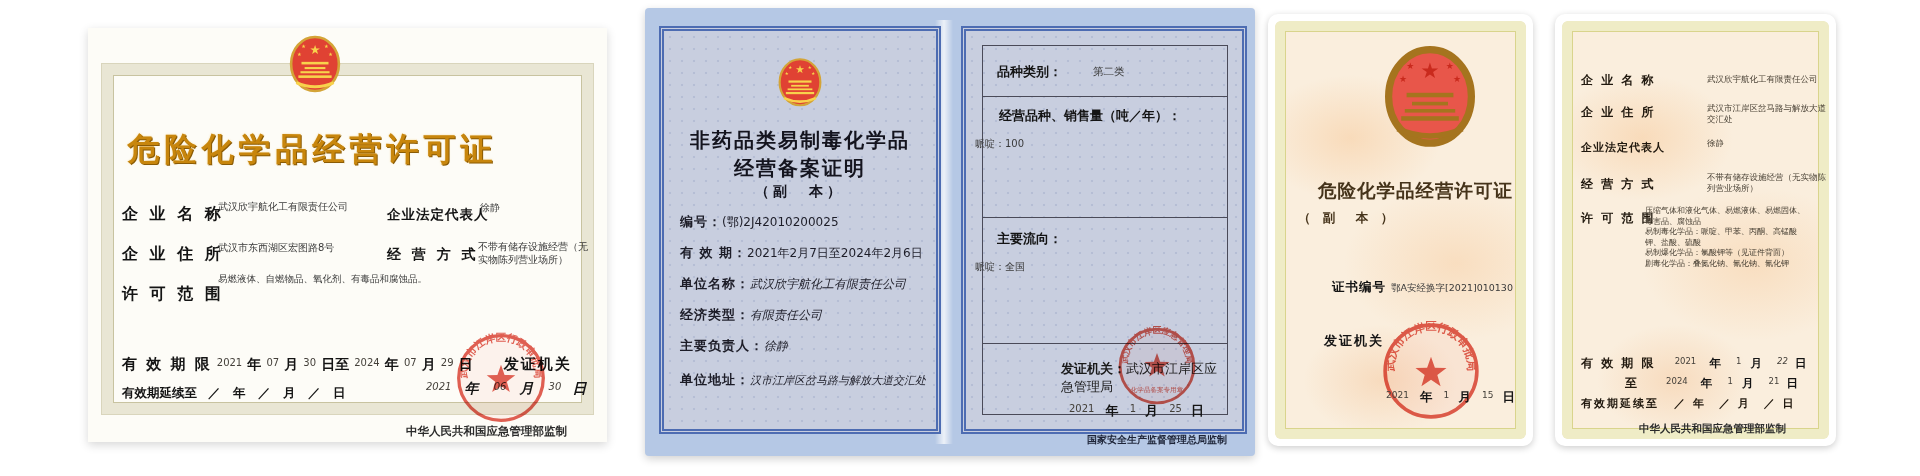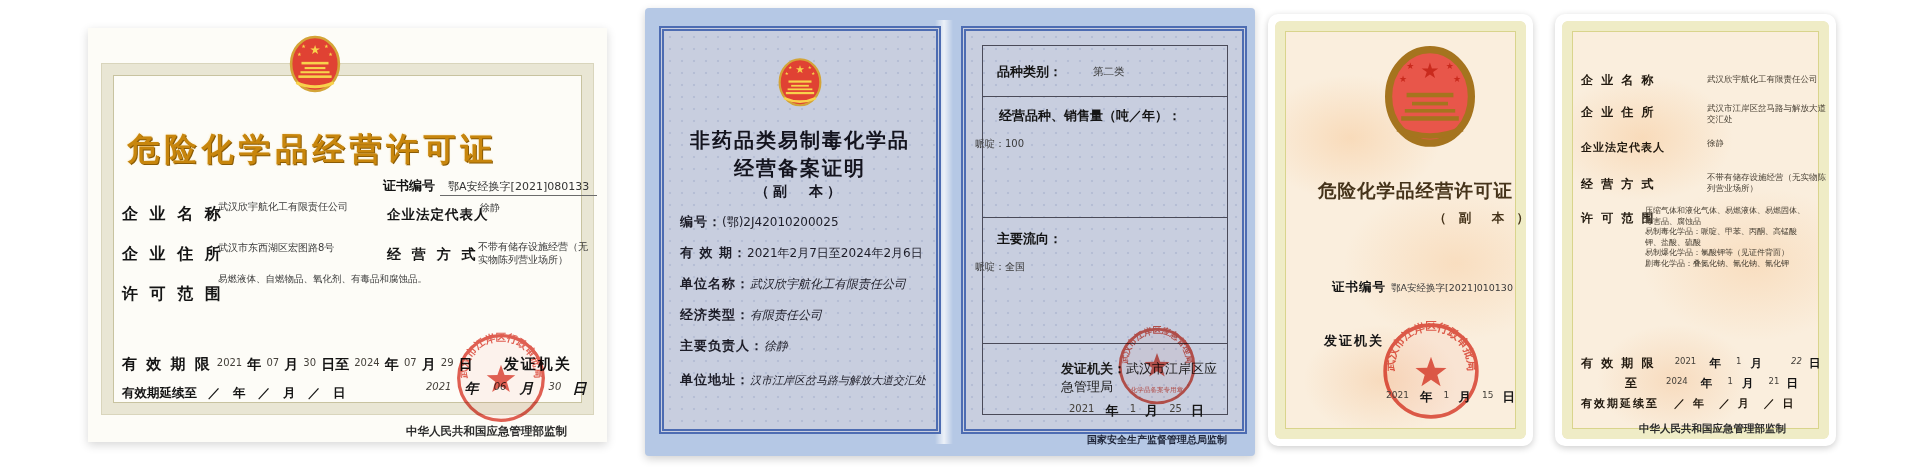--- a/index.html
+++ b/index.html
@@ -80,24 +80,20 @@
     <text x="41" y="20" font-size="5" fill="#f8d34c" text-anchor="middle">★</text>
     <rect x="13" y="26" width="26" height="2.5" fill="#f8d34c"></rect>
     <rect x="16" y="31" width="20" height="2" fill="#f8d34c"></rect>
     <rect x="12" y="35" width="28" height="2" fill="#f8d34c"></rect>
     <rect x="10" y="39" width="32" height="2.5" fill="#f8d34c"></rect>
     <path d="M8 46 Q26 54 44 46" stroke="#f8d34c" stroke-width="3" fill="none"></path>
   </svg>
 
   <div class="title abs">危险化学品经营许可证</div>
 
-  <div class="abs" style="left:295px;top:147px;">
-    <span class="lbl" style="font-size:13px;">证书编号</span>
-    <span class="certno-line">鄂A安经换字[2021]080133</span>
-  </div>
 
   <div class="abs lbl" style="left:34px;top:176px;font-size:16px;letter-spacing:3px;">企 业 名 称</div>
   <div class="abs val" style="left:130px;top:172px;font-size:10px;width:170px;">武汉欣宇航化工有限责任公司</div>
 
   <div class="abs lbl" style="left:299px;top:178px;font-size:13.5px;letter-spacing:1px;">企业法定代表人</div>
   <div class="abs val" style="left:392px;top:173px;font-size:10px;">徐静</div>
 
   <div class="abs lbl" style="left:34px;top:216px;font-size:16px;letter-spacing:3px;">企 业 住 所</div>
   <div class="abs val" style="left:130px;top:213px;font-size:10px;width:170px;">武汉市东西湖区宏图路8号</div>
 
@@ -245,21 +241,21 @@
     <text x="11" y="20" font-size="5" fill="#c92a1d" text-anchor="middle">★</text>
     <text x="41" y="20" font-size="5" fill="#c92a1d" text-anchor="middle">★</text>
     <rect x="13" y="26" width="26" height="2.5" fill="#a5741e"></rect>
     <rect x="16" y="31" width="20" height="2" fill="#a5741e"></rect>
     <rect x="12" y="35" width="28" height="2" fill="#a5741e"></rect>
     <rect x="10" y="39" width="32" height="2.5" fill="#a5741e"></rect>
     <path d="M8 46 Q26 54 44 46" stroke="#a5741e" stroke-width="3" fill="none"></path>
   </svg>
 
   <div class="abs" style="left:30px;right:0;top:164px;text-align:center;font-size:18.5px;font-weight:bold;color:#45331a;letter-spacing:1px;font-family:'DejaVu Serif','Liberation Serif',serif;">危险化学品经营许可证</div>
-  <div class="abs" style="left:30px;right:0;top:196px;text-align:right;font-size:12.5px;font-weight:bold;color:#45331a;letter-spacing:4px;">（ 副　本 ）</div>
+  <div class="abs" style="left:30px;right:0;top:196px;text-align:left;font-size:12.5px;font-weight:bold;color:#45331a;letter-spacing:4px;">（ 副　本 ）</div>
 
   <div class="abs" style="left:64px;top:262px;">
     <span class="lbl" style="font-size:12.5px;letter-spacing:1px;">证书编号</span>
     <span class="val" style="font-size:9.5px;">鄂A安经换字[2021]010130</span>
   </div>
 
   <div class="abs lbl" style="left:56px;top:318px;font-size:13px;letter-spacing:2px;">发证机关</div>
 
   <svg class="seal abs" style="left:112px;top:306px;width:102px;height:102px;" viewBox="0 0 100 100">
     <circle cx="50" cy="50" r="45" fill="rgba(233,70,56,.06)" stroke="#dd4a3c" stroke-width="3.5"></circle>
@@ -300,21 +296,21 @@
 易制毒化学品：哌啶、甲苯、丙酮、高锰酸钾、盐酸、硫酸
 易制爆化学品：氯酸钾等（见证件背面）
 剧毒化学品：叠氮化钠、氰化钠、氰化钾</div>
 
   <div class="abs" style="left:26px;top:338px;white-space:nowrap;">
     <span class="rc-label">有 效 期 限</span>
     <span class="num" style="font-size:8.5px;margin-left:14px;">2021</span>
     <span class="unit" style="font-size:11.5px;margin-left:8px;">年</span>
     <span class="num" style="font-size:8.5px;margin-left:10px;">1</span>
     <span class="unit" style="font-size:11.5px;margin-left:4px;">月</span>
-    <span class="num" style="font-size:8.5px;margin-left:24px;font-style:italic;">22</span>
+    <span class="num" style="font-size:8.5px;margin-left:10px;font-style:italic;">22</span>
     <span class="unit" style="font-size:11.5px;margin-left:2px;">日</span>
   </div>
 
   <div class="abs" style="left:70px;top:358px;white-space:nowrap;">
     <span class="rc-label">至</span>
     <span class="num" style="font-size:8.5px;margin-left:22px;">2024</span>
     <span class="unit" style="font-size:11.5px;margin-left:8px;">年</span>
     <span class="num" style="font-size:8.5px;margin-left:10px;">1</span>
     <span class="unit" style="font-size:11.5px;margin-left:4px;">月</span>
     <span class="num" style="font-size:8.5px;margin-left:10px;">21</span>

